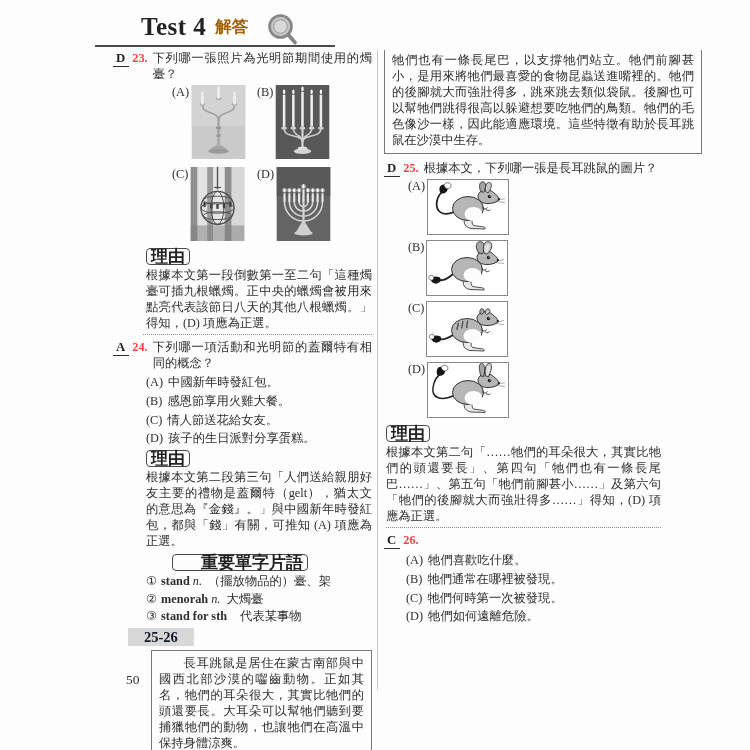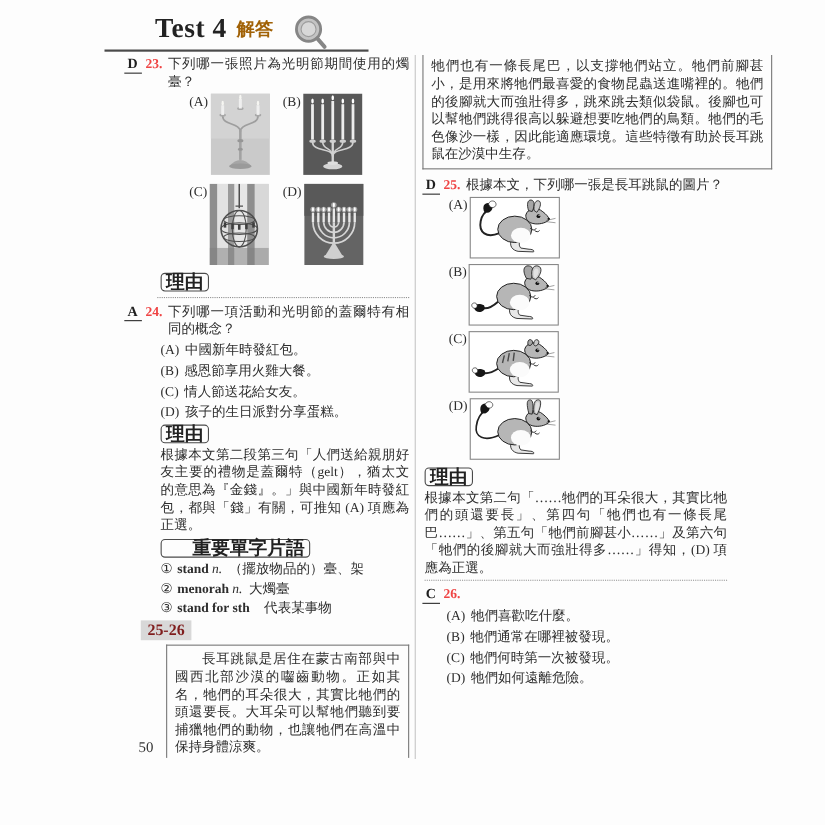--- a/index.html
+++ b/index.html
@@ -55,21 +55,21 @@
   .dotted { border-top:1.4px dotted #8f8f8f; margin:3px 0 4px 43px; }
   .col-right .dotted { margin-left:2px; }
 
   
   .vocab-item { margin-left:46px; line-height:17.5px; display:flex; }
   .vocab-marker { margin-right:4px; }
   .vocab-term { font-weight:bold; }
   .vocab-pos { font-style:italic; margin-left:3px; }
   .vocab-def { margin-left:6px; }
 
-  .section-tag { display:inline-block; background:#d8d8d8; padding:1px 6px; font-size:14.5px; font-weight:600; margin:2px 0 4px 28px; color:#7f1d1d; }
+  .section-tag { display:inline-block; background:#d8d8d8; padding:1px 16px; font-size:14.5px; font-weight:600; margin:2px 0 4px 28px; color:#0f172a; }
 
   
   .passage-box { border:1px solid #777; text-align:justify; }
   .left-box { margin-left:51px; width:221px; border-bottom:none; padding:4px 7px 2px; }
   .right-box { width:318px; border-top:none; padding:2px 7px 5px; margin-bottom:6px; }
   .passage-indent { text-indent:2em; }
 
   
   .pic-row { display:flex; align-items:flex-start; margin:0 0 5px 24px; }
   .pic-box { width:82px; height:56px; border:1px solid #888; background:#fff; }
@@ -214,20 +214,21 @@
                   <ellipse cx="42" cy="24" rx="1" ry="2"></ellipse>
                   <ellipse cx="47" cy="24" rx="1" ry="2"></ellipse>
                 </g>
               <rect x="26.4" y="36" width="2.2" height="23" fill="#d6d6d6"></rect>
               <path d="M19 68 L27.5 54 L36 68 Z" fill="#cfcfcf"></path>
                 <ellipse cx="27.5" cy="68" rx="9.5" ry="2.4" fill="#cfcfcf"></ellipse>
             </svg>
           </div>
         </div>
         <div class="tag">理由</div>
+        <p class="reason-text">根據本文第一段倒數第一至二句「這種燭臺可插九根蠟燭。正中央的蠟燭會被用來點亮代表該節日八天的其他八根蠟燭。」得知，(D) 項應為正選。</p>
       </section>
 
       <div class="dotted"></div>
 
       <section>
         <div class="q-head">
           <span class="q-answer">A</span>
           <span class="q-num">24.</span>
           <span class="q-text">下列哪一項活動和光明節的蓋爾特有相同的概念？</span>
         </div>
@@ -245,21 +246,21 @@
           </div>
         <div class="opt-row">
             <span class="opt-label">(D)</span>
             <span class="opt-text">孩子的生日派對分享蛋糕。</span>
           </div>
         <div class="tag">理由</div>
         <p class="reason-text">根據本文第二段第三句「人們送給親朋好友主要的禮物是蓋爾特（gelt），猶太文的意思為『金錢』。」與中國新年時發紅包，都與「錢」有關，可推知 (A) 項應為正選。</p>
       </section>
 
       <section>
-        <div class="tag" style="margin-left:46px;padding-left:28px;">重要單字片語</div>
+        <div class="tag" style="margin-left:72px;padding-left:28px;">重要單字片語</div>
         <div class="vocab-item">
           <span class="vocab-marker">①</span>
           <span class="vocab-term">stand</span>
           <span class="vocab-pos">n.</span>
           <span class="vocab-def">（擺放物品的）臺、架</span>
         </div>
         <div class="vocab-item">
           <span class="vocab-marker">②</span>
           <span class="vocab-term">menorah</span>
           <span class="vocab-pos">n.</span>

